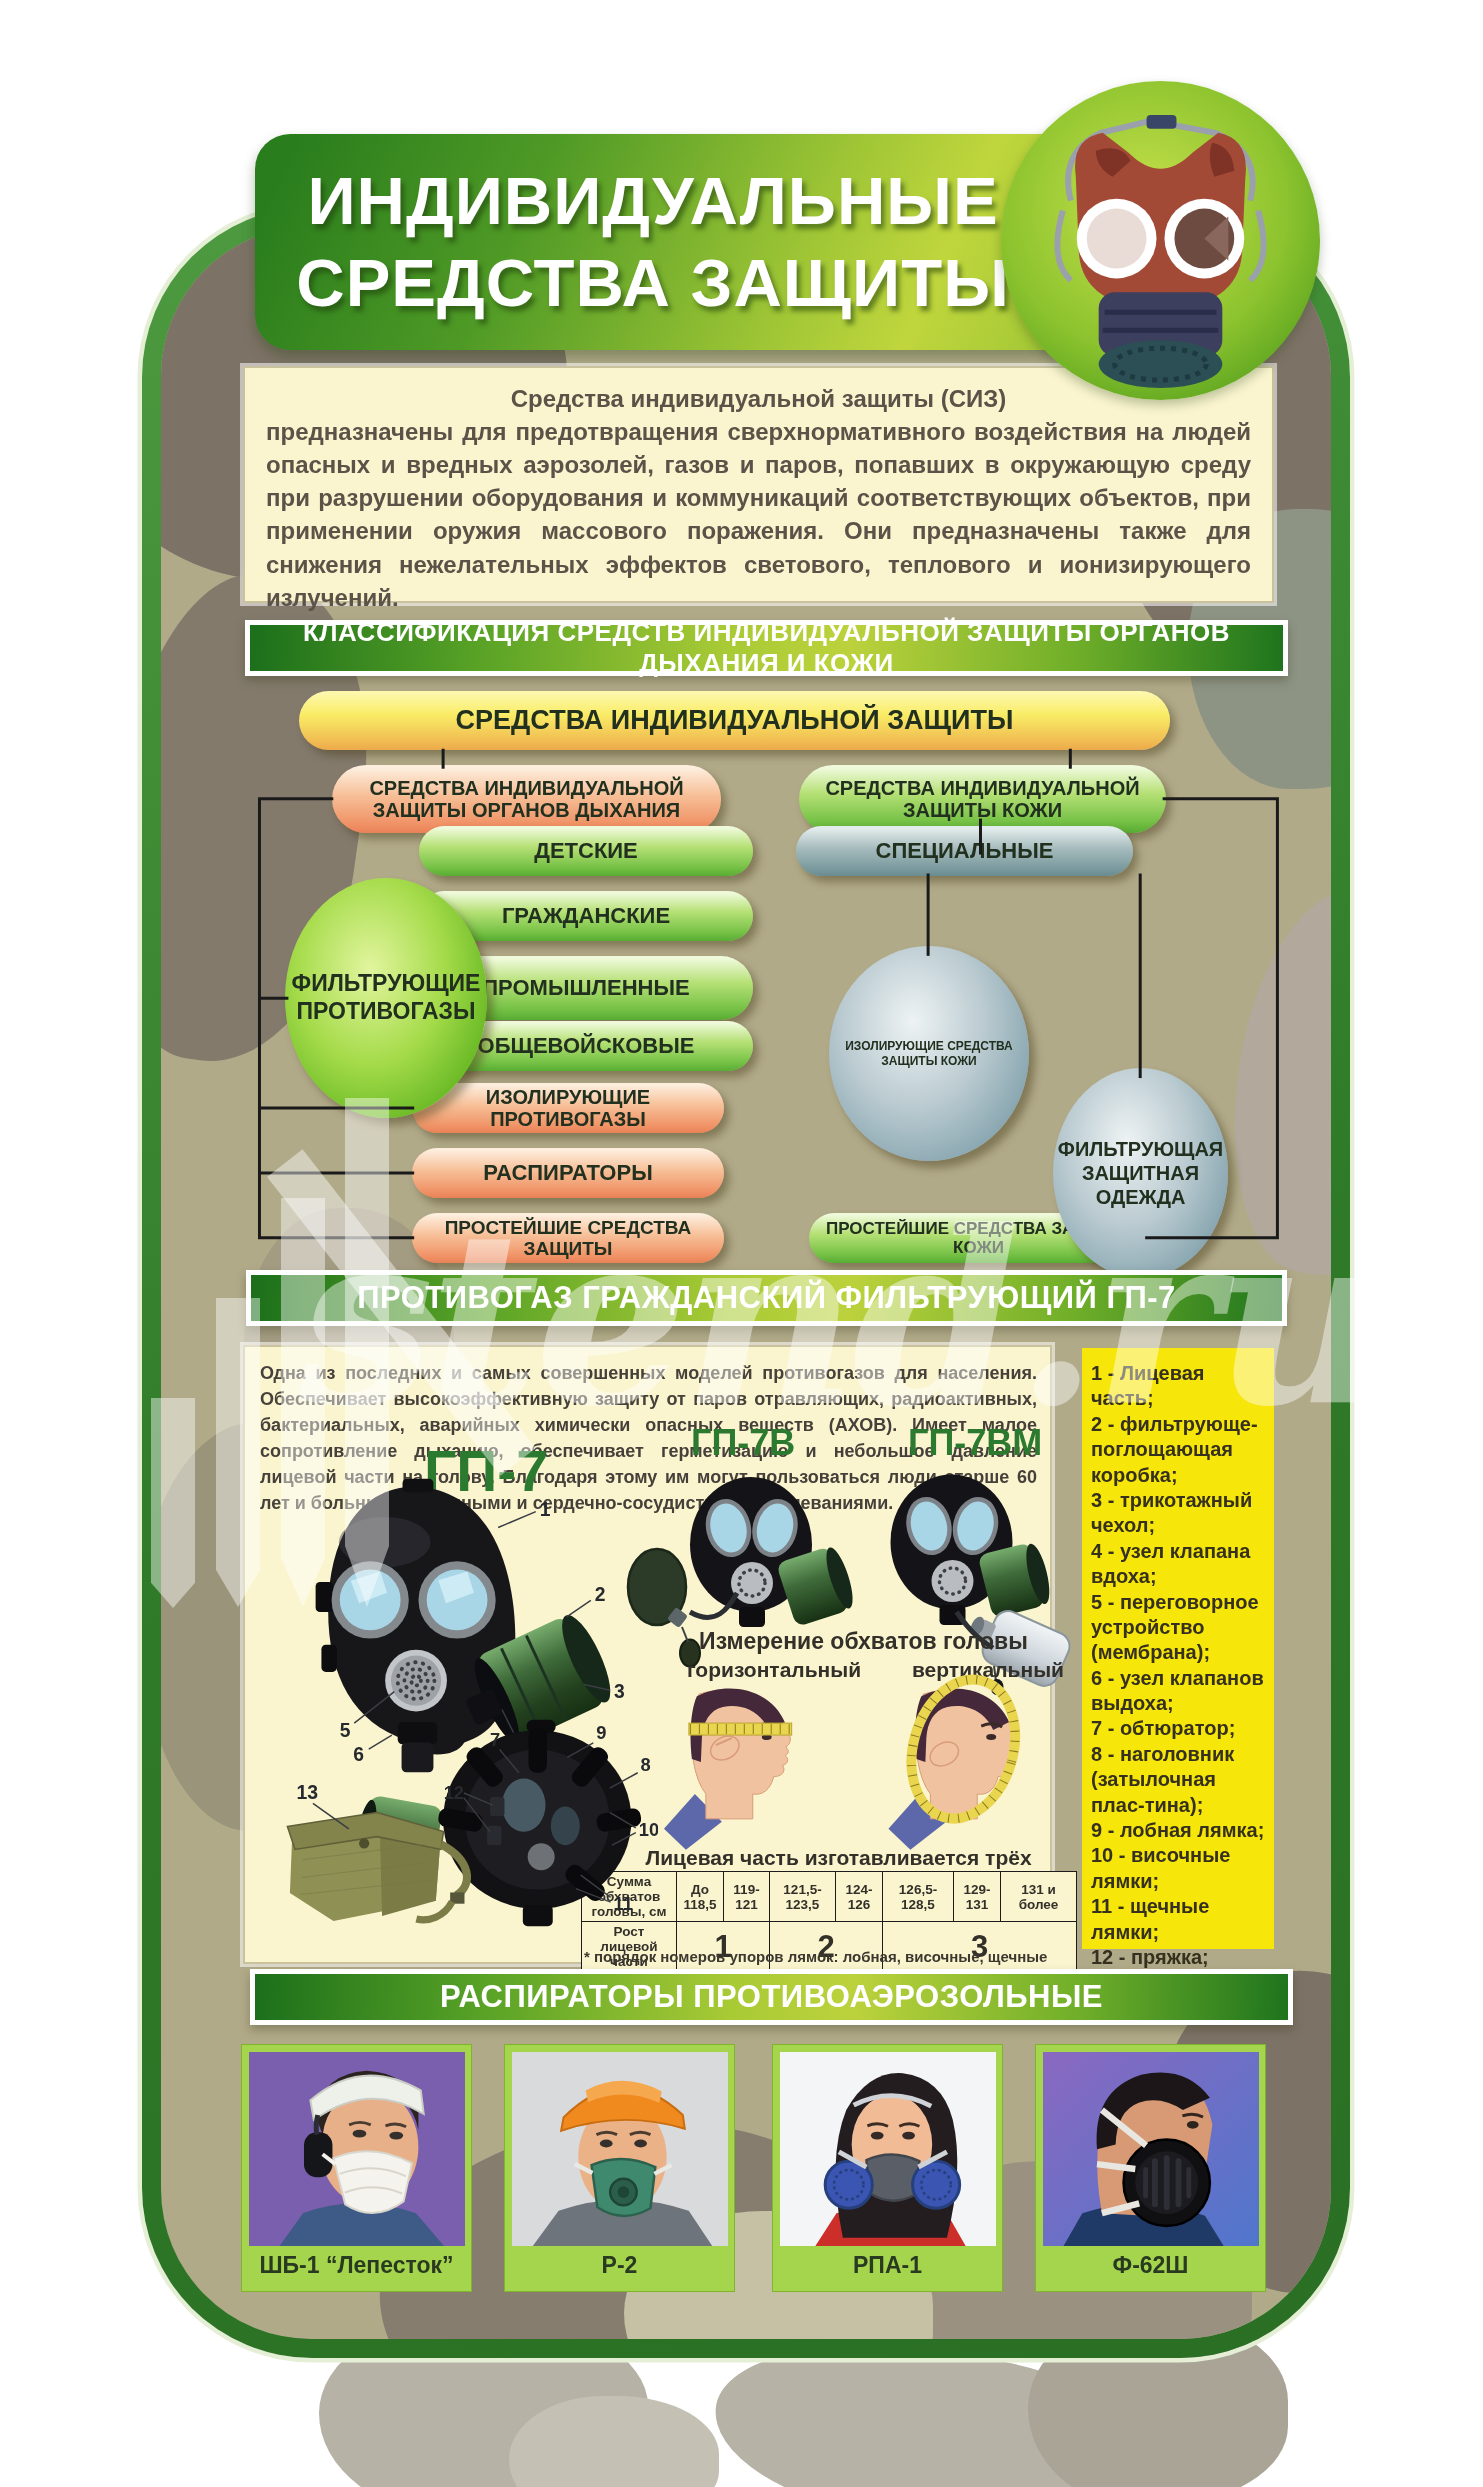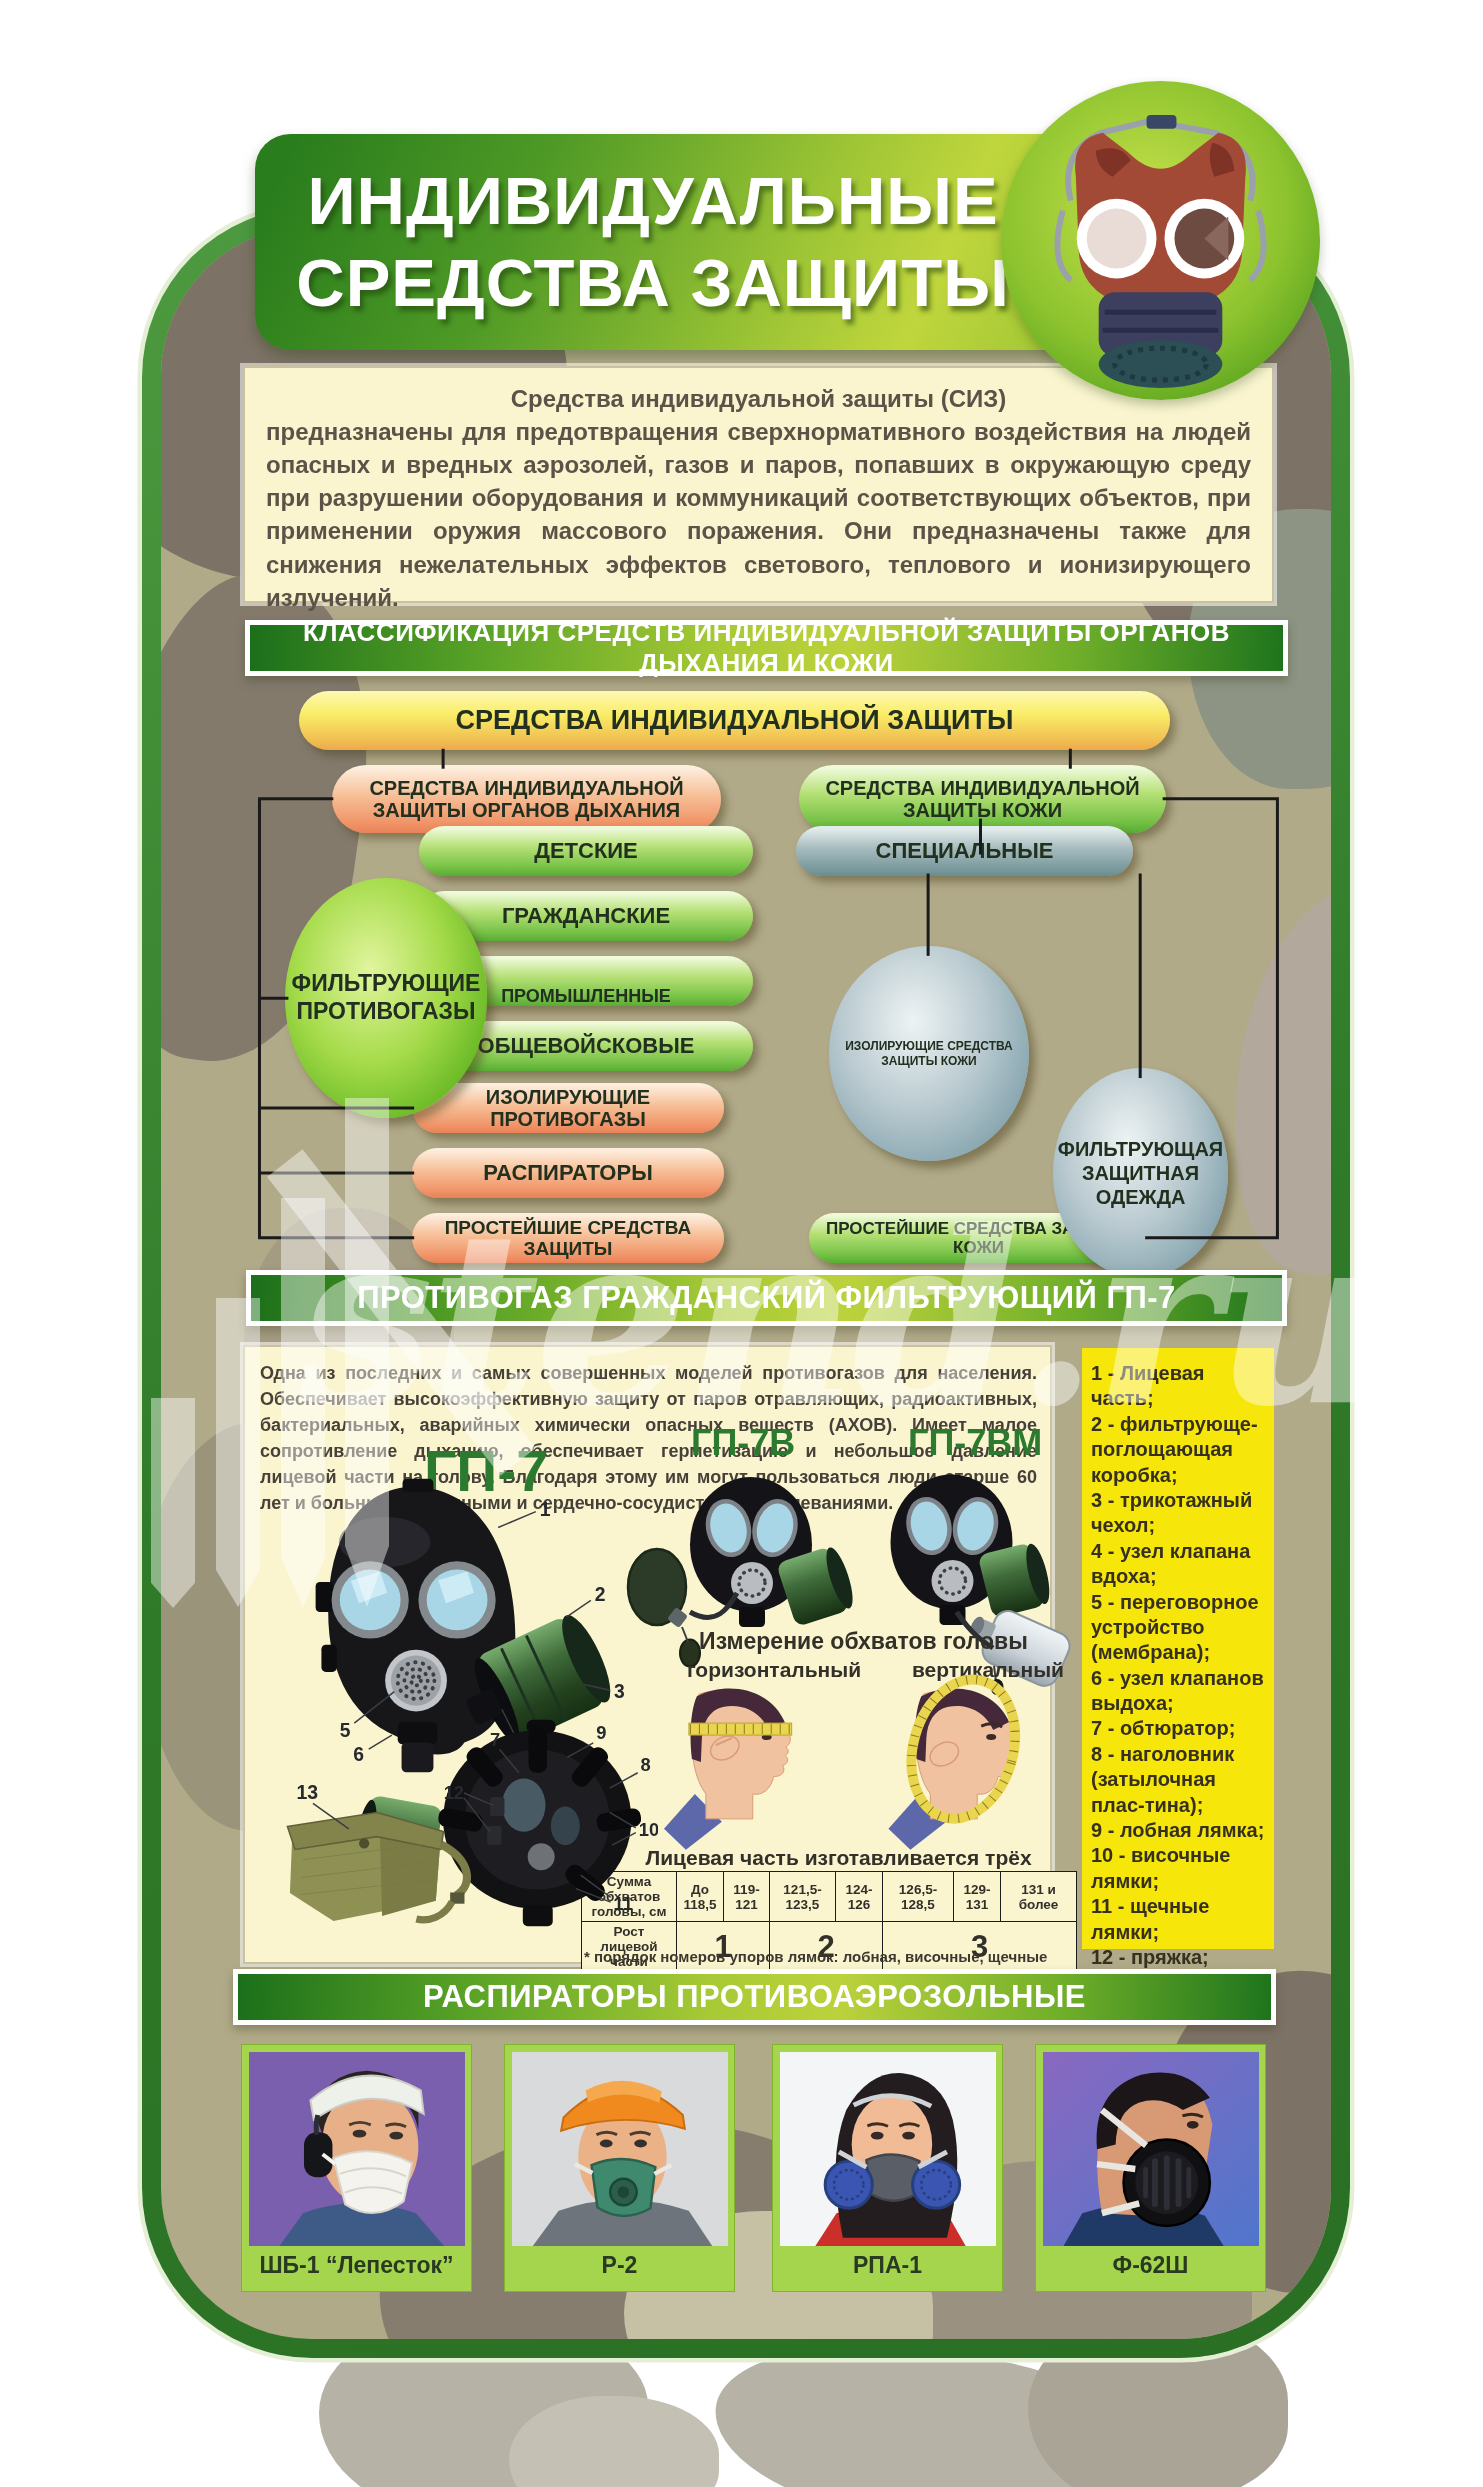--- a/index.html
+++ b/index.html
@@ -140,21 +140,21 @@
     </div>
 
   <div class="cyl c-blue" style="left:796px;top:826px;width:337px;height:50px;font-size:22px;">
     <span>СПЕЦИАЛЬНЫЕ</span>
     </div>
 
   <div class="cyl c-green" style="left:419px;top:891px;width:334px;height:50px;font-size:22px;">
     <span>ГРАЖДАНСКИЕ</span>
     </div>
 
-  <div class="cyl c-green" style="left:419px;top:956px;width:334px;height:50px;font-size:18px;align-items:flex-end;">
+  <div class="cyl c-green" style="left:419px;top:956px;width:334px;height:64px;font-size:22px;">
     <span>ПРОМЫШЛЕННЫЕ</span>
     </div>
 
   <div class="cyl c-green" style="left:419px;top:1021px;width:334px;height:50px;font-size:22px;">
     <span>ОБЩЕВОЙСКОВЫЕ</span>
     </div>
 
   <div class="cyl c-salmon" style="left:412px;top:1083px;width:312px;height:50px;font-size:20px;">
     <span>ИЗОЛИРУЮЩИЕ ПРОТИВОГАЗЫ</span>
     </div>
@@ -457,21 +457,21 @@
     <div>6 - узел клапанов выдоха;</div>
     <div>7 - обтюратор;</div>
     <div>8 - наголовник (затылочная плас-тина);</div>
     <div>9 - лобная лямка;</div>
     <div>10 - височные лямки;</div>
     <div>11 - щечные лямки;</div>
     <div>12 - пряжка;</div>
     <div>13 - сумка</div>
   </div>
 
-  <div class="banner" style="left:233px;top:1969px;width:1043px;height:56px;font-size:31px;z-index:3;">
+  <div class="banner" style="left:250px;top:1969px;width:1043px;height:56px;font-size:31px;z-index:3;">
     <span>РАСПИРАТОРЫ ПРОТИВОАЭРОЗОЛЬНЫЕ</span>
   </div>
 
   <div class="card" style="left:241px;top:2044px;z-index:3;">
     <div class="ph">
       <svg width="100%" height="100%" viewBox="0 0 440 400" preserveAspectRatio="xMidYMid slice">
         <rect width="440" height="400" fill="#7a5fae"></rect>
         <path d="M60,400 L110,330 Q220,290 340,330 L400,400 Z" fill="#3e5a86"></path>
         <ellipse cx="245" cy="195" rx="100" ry="120" fill="#e8b088"></ellipse>
         <path d="M150,170 Q160,90 250,75 Q330,85 345,160 L345,120 Q330,45 240,40 Q150,45 135,130 Z" fill="#2a2320"></path>

